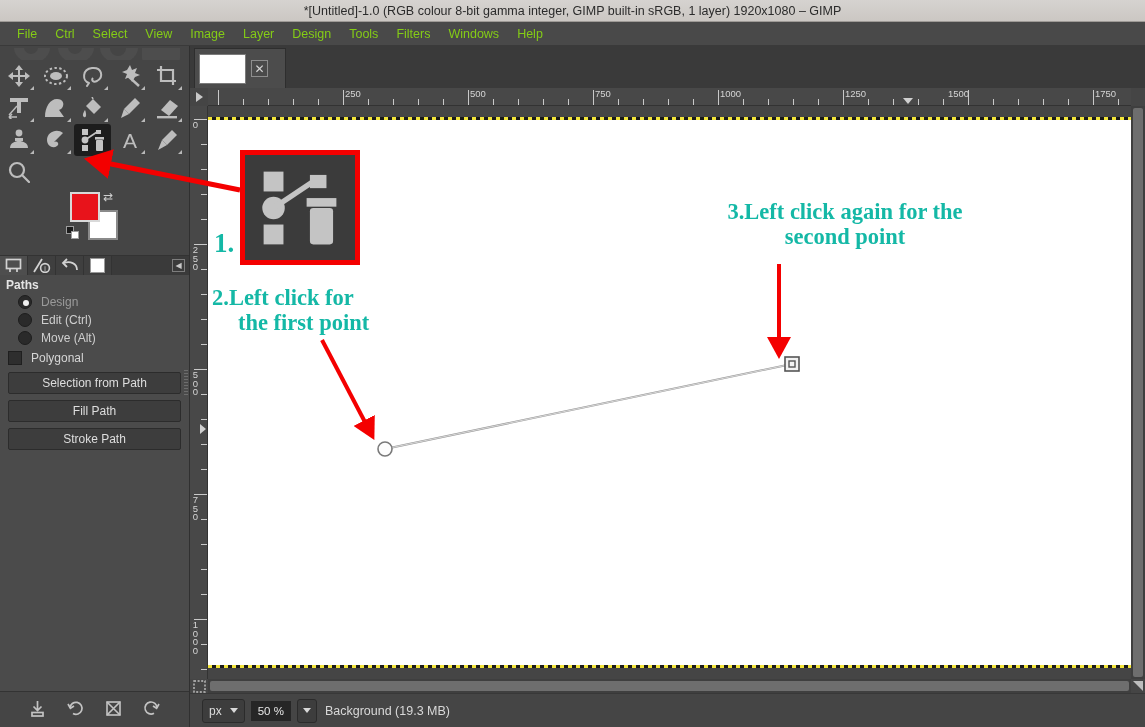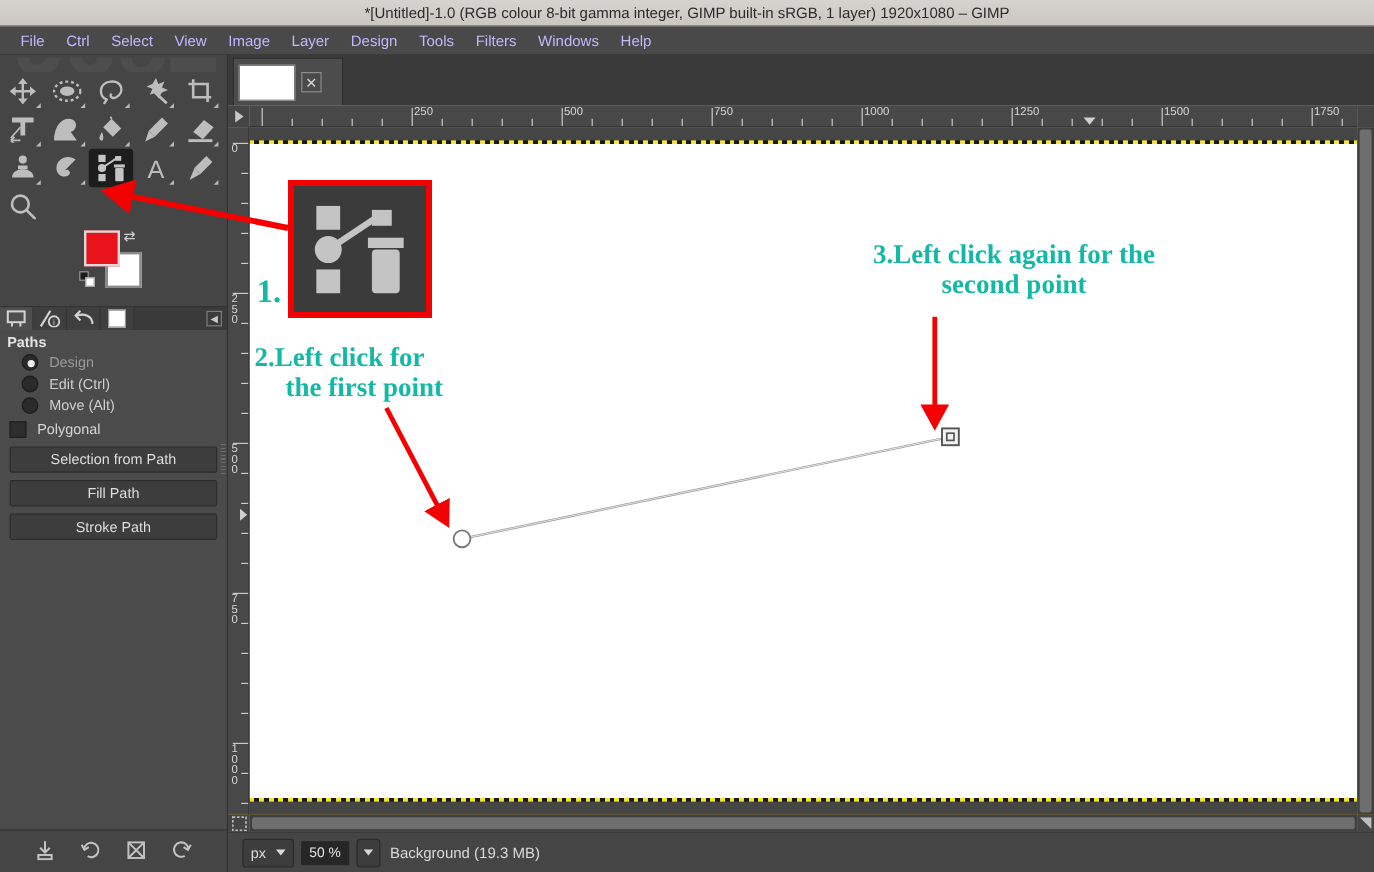--- a/index.html
+++ b/index.html
@@ -22,21 +22,21 @@
     position:relative;
   }
 
   
   #menubar{
     height:24px;width:1145px;background:#494949;
     display:flex;align-items:center;padding-left:8px;
     border-bottom:1px solid #3a3a3a;
   }
   #menubar .mi{
-    padding:3px 9px;color:#c4b5fd;font-size:12.5px;cursor:default;
+    padding:3px 9px;color:#84cc16;font-size:12.5px;cursor:default;
   }
 
   
   #main{ display:flex; width:1145px; height:681px; }
 
   
   #leftcol{ width:190px; background:#454545; display:flex; flex-direction:column;
             border-right:1px solid #303030; }
 
   #toolbox{ height:209px; background:#454545; position:relative; padding-top:2px;}
@@ -482,21 +482,21 @@
           <div class="tick" style="left: 560px; height: 6px;"></div>
           <div class="tick" style="left: 585px; height: 6px;"></div>
           <div class="tick" style="left: 610px; height: 6px;"></div>
           <div class="tick" style="left: 635px; height: 15px;"></div>
           <div class="num" style="left: 637px;">1250</div>
           <div class="tick" style="left: 660px; height: 6px;"></div>
           <div class="tick" style="left: 685px; height: 6px;"></div>
           <div class="tick" style="left: 710px; height: 6px;"></div>
           <div class="tick" style="left: 735px; height: 6px;"></div>
           <div class="tick" style="left: 760px; height: 15px;"></div>
-          <div class="num" style="left: 762px;">1500</div>
+          <div class="num" style="left: 740px;">1500</div>
           <div class="tick" style="left: 785px; height: 6px;"></div>
           <div class="tick" style="left: 810px; height: 6px;"></div>
           <div class="tick" style="left: 835px; height: 6px;"></div>
           <div class="tick" style="left: 860px; height: 6px;"></div>
           <div class="tick" style="left: 885px; height: 15px;"></div>
           <div class="num" style="left: 887px;">1750</div>
           <div class="tick" style="left: 910px; height: 6px;"></div>
           <div class="pos" style="left: 695px;"></div>
         </div>
 

